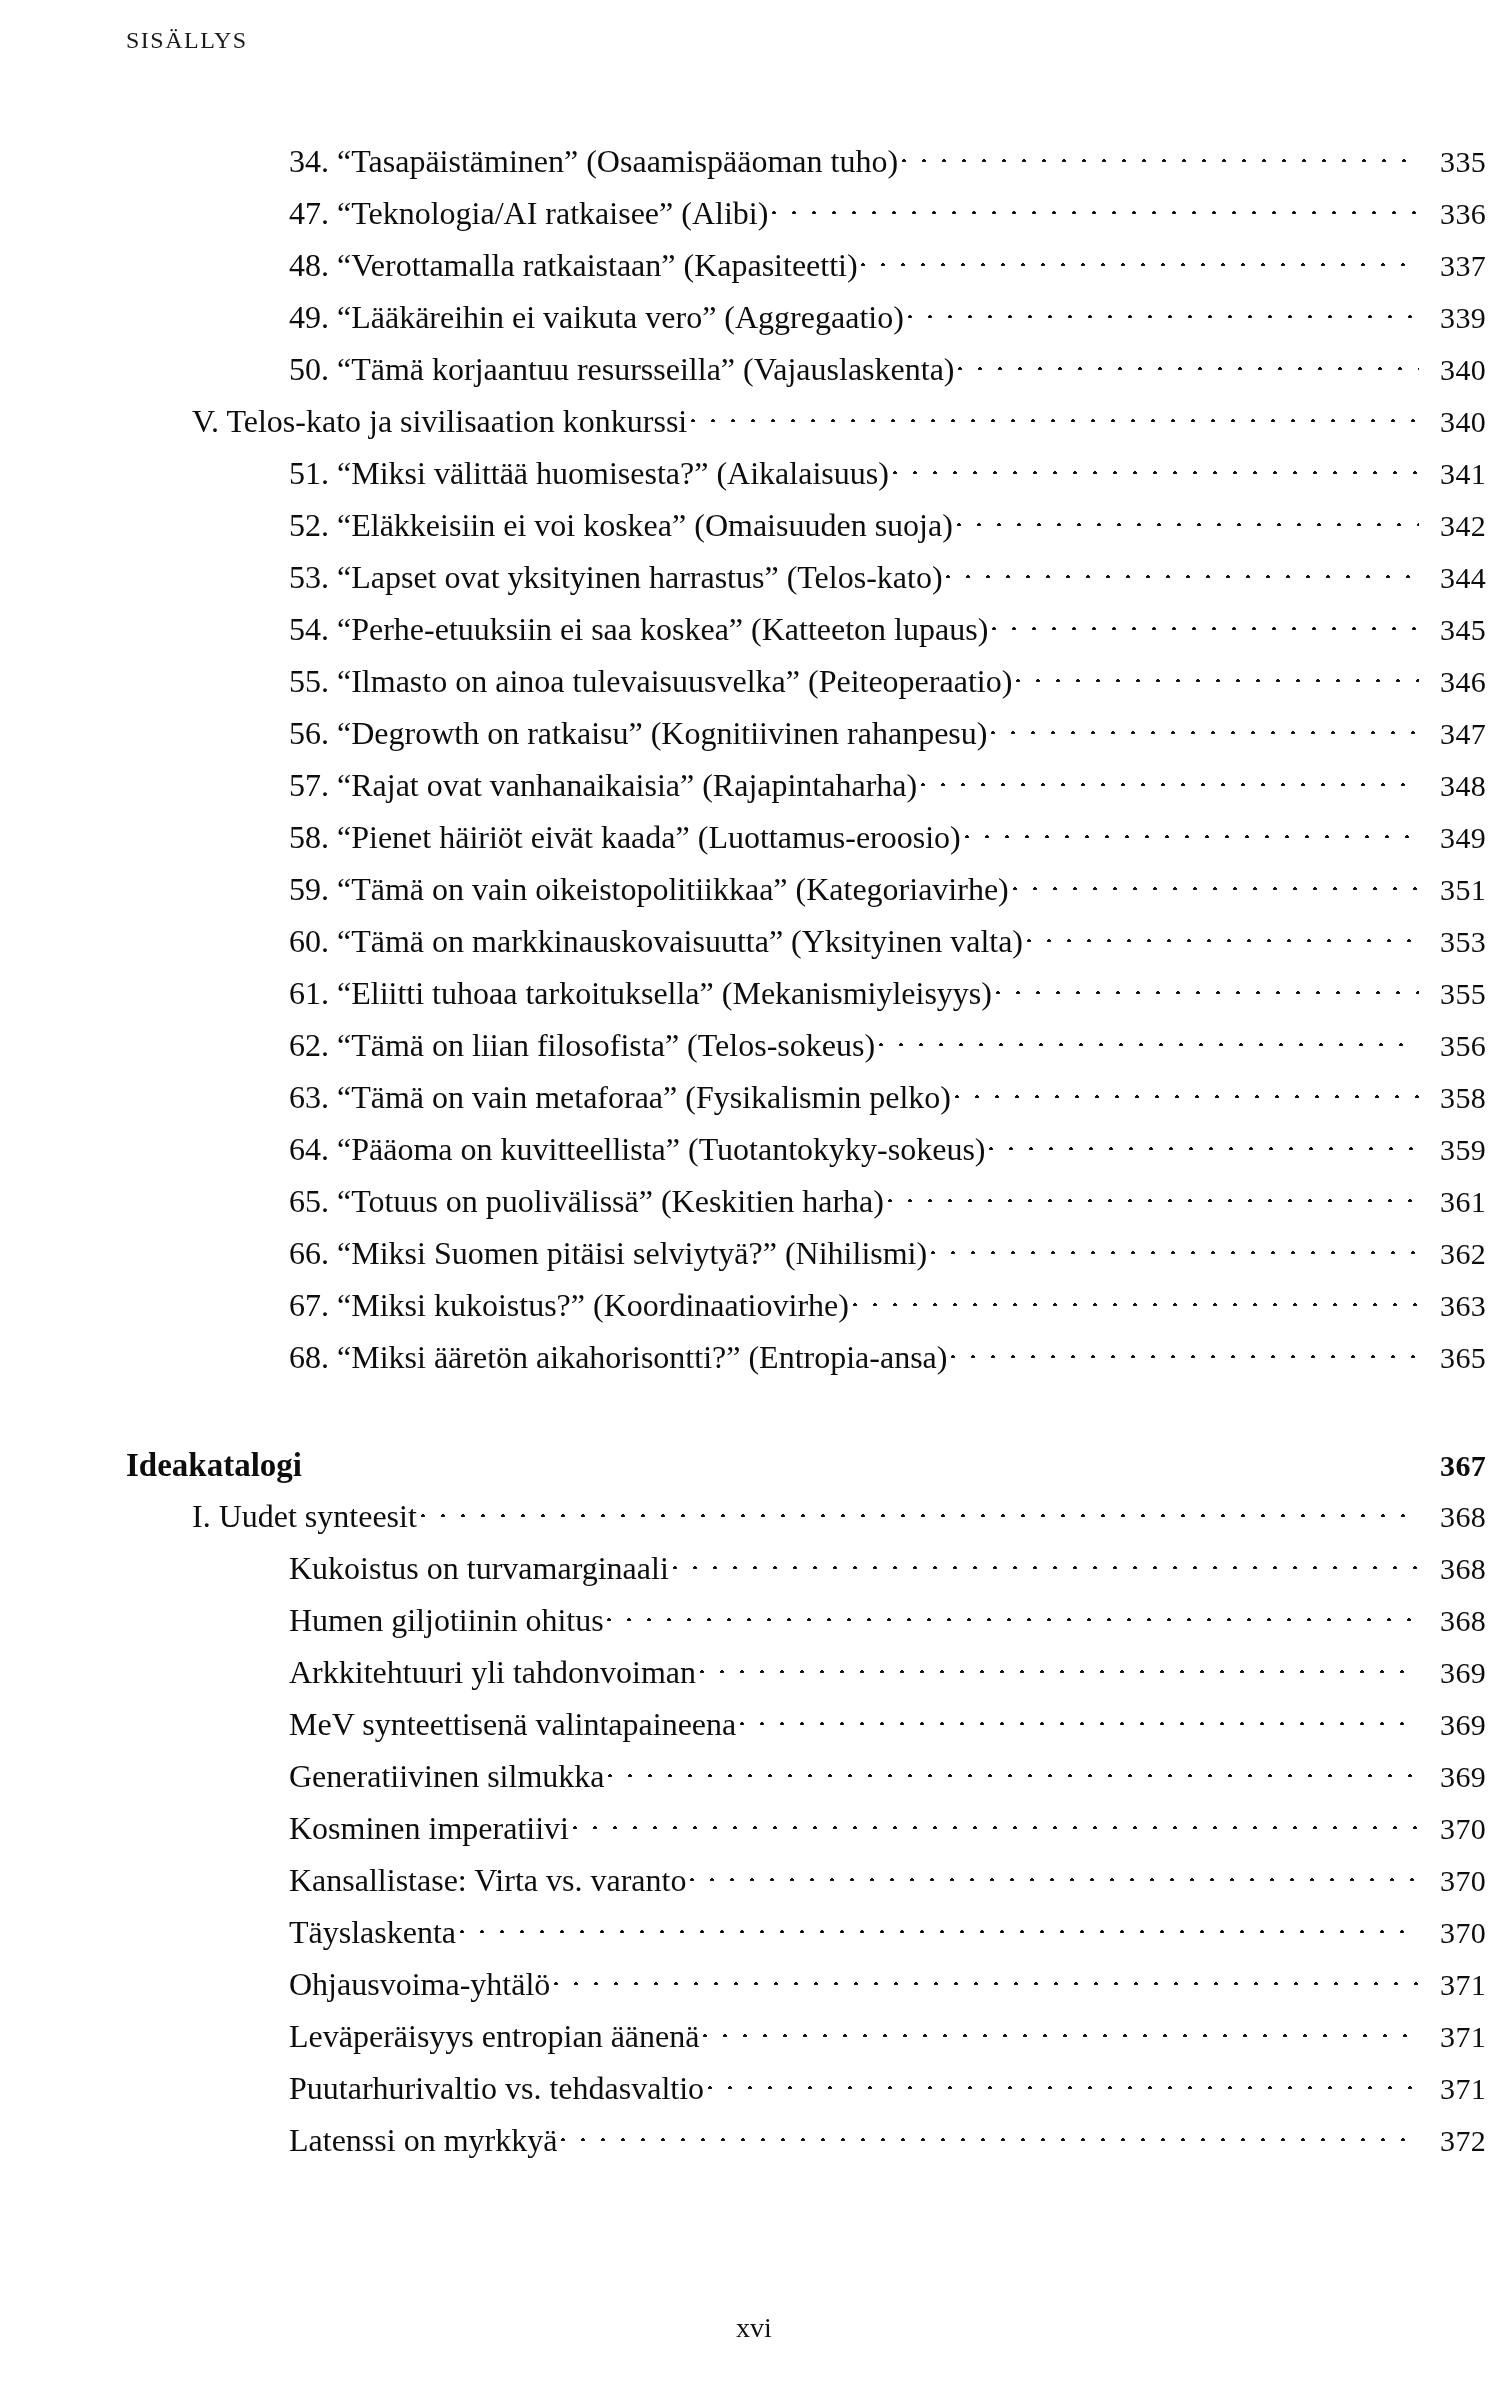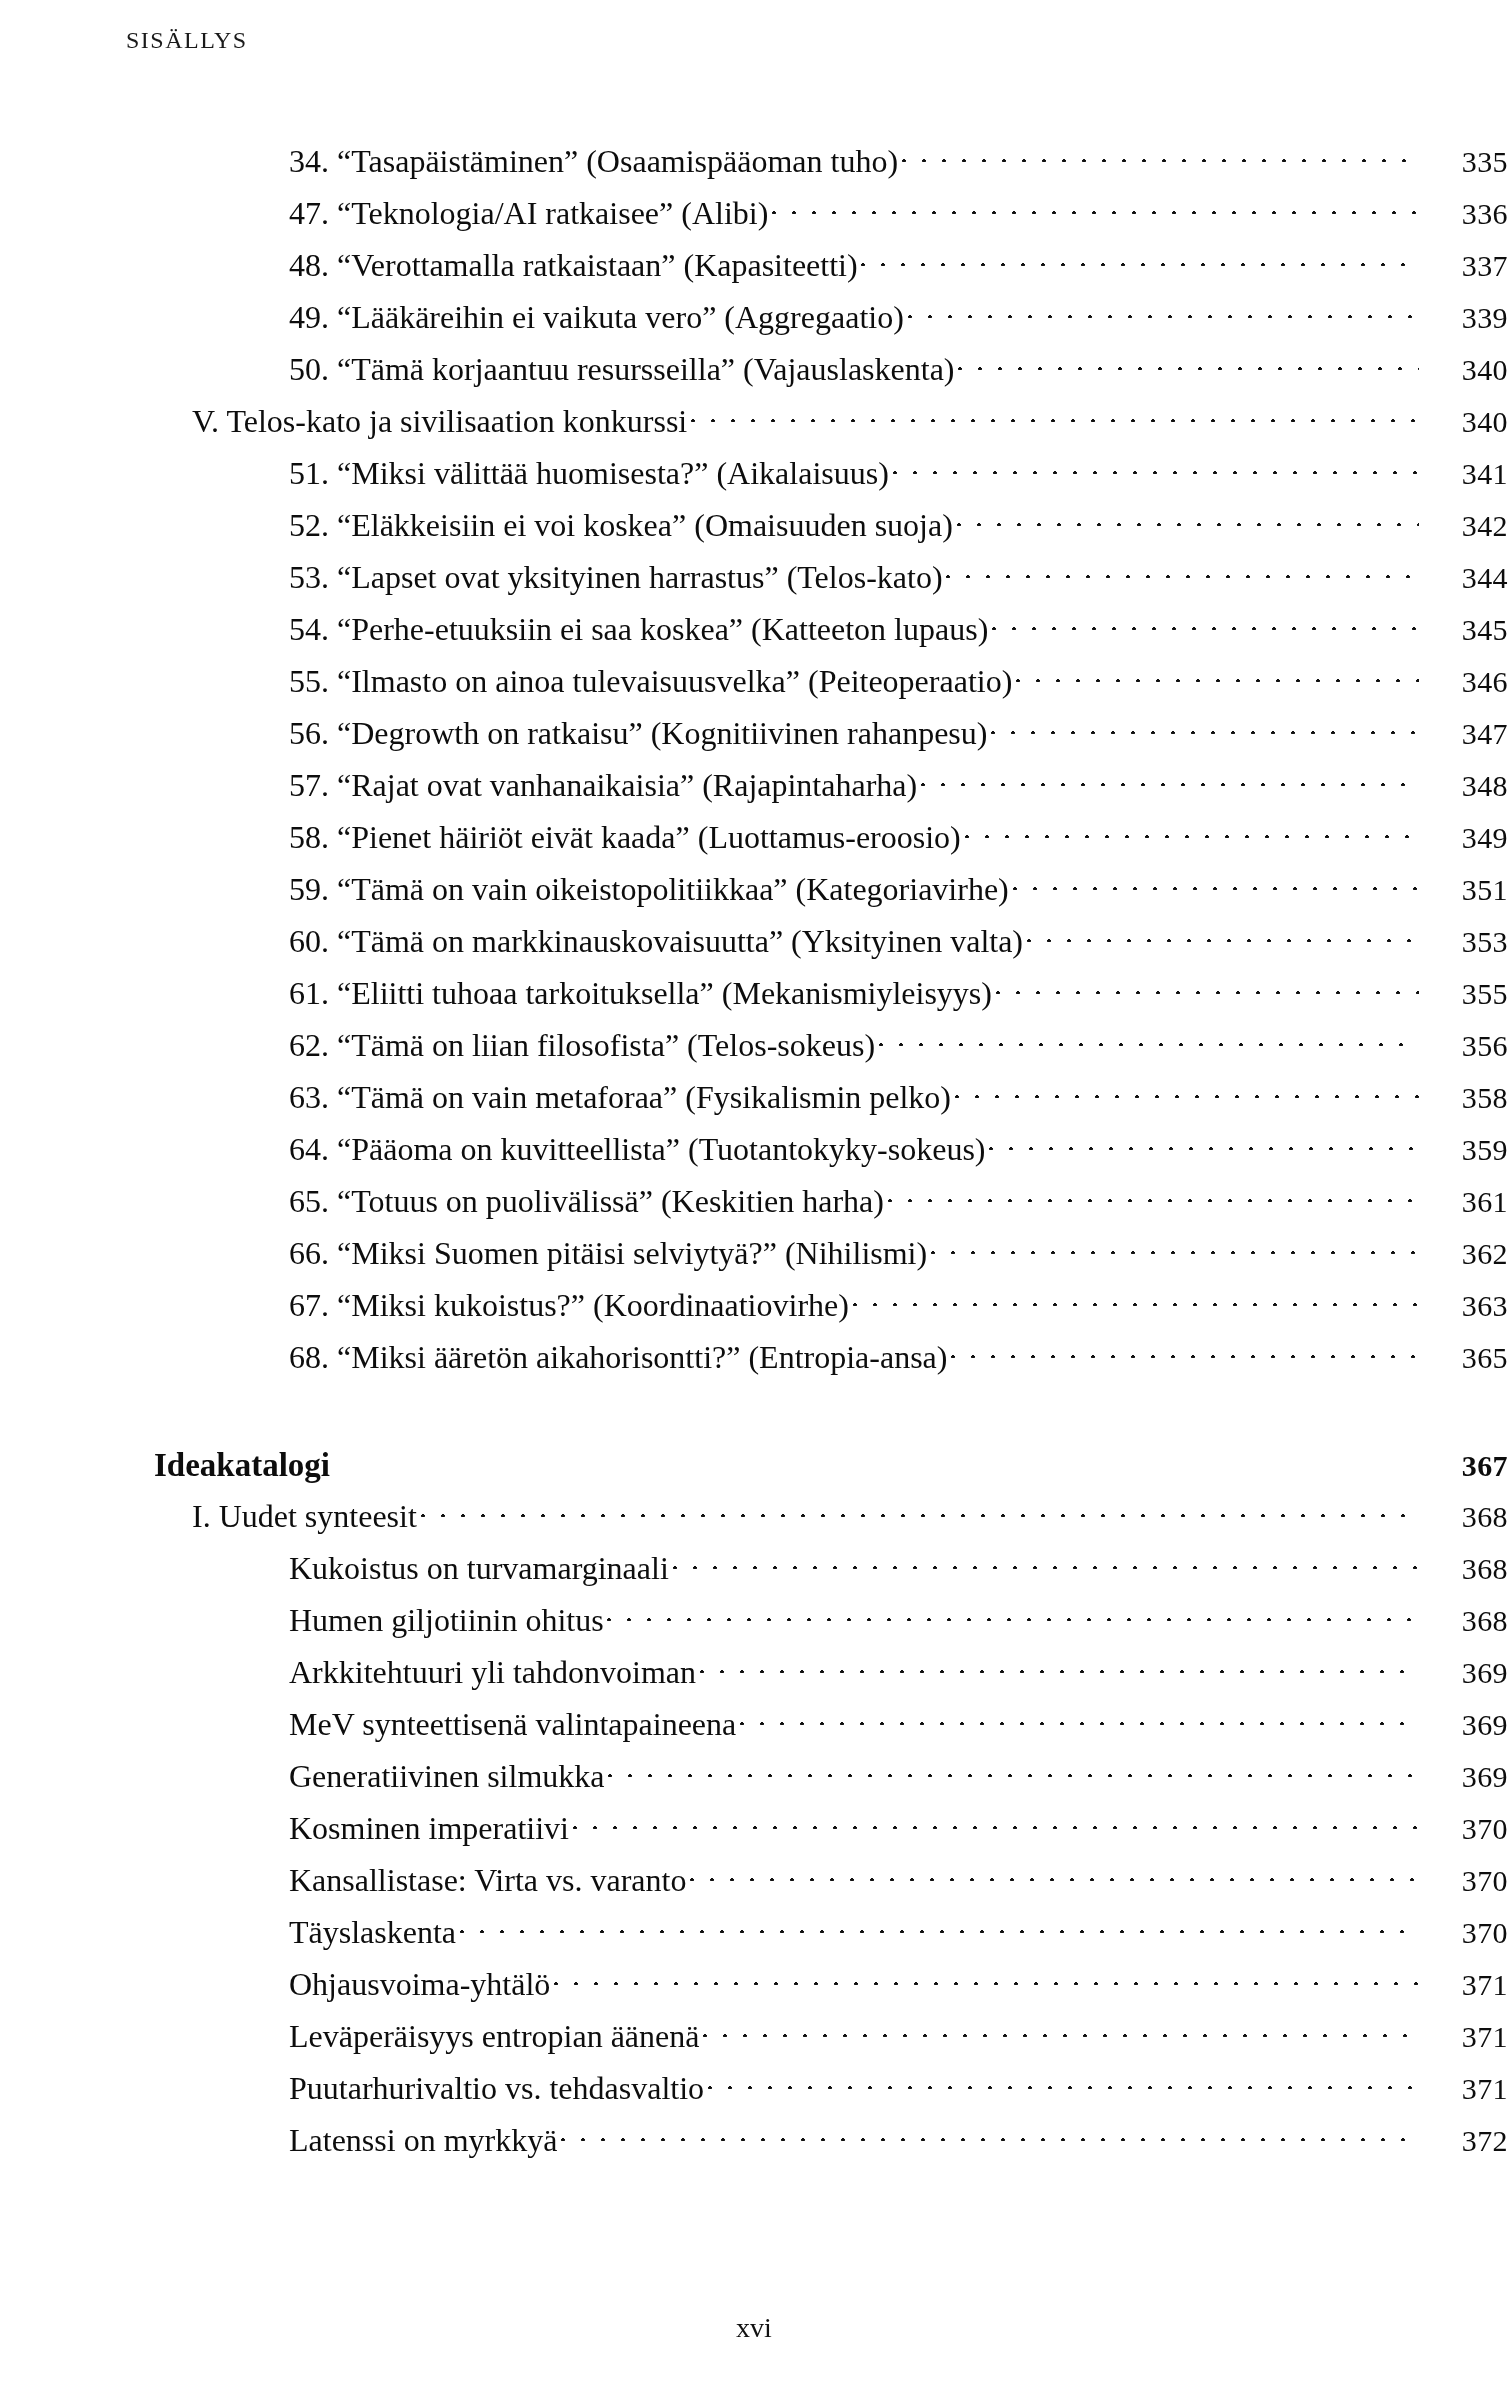--- a/index.html
+++ b/index.html
@@ -39,21 +39,21 @@
   .row {
     display: flex;
     align-items: baseline;
     height: 52px;
     font-size: 32px;
     color: #0d0d0d;
     white-space: nowrap;
   }
 
   
-  .lvl-part   { padding-left: 126px; margin-left: 28px; }
+  .lvl-part   { padding-left: 126px; }
   .lvl-sect   { padding-left: 192px; }
   .lvl-entry  { padding-left: 289px; }
   .lvl-sub    { padding-left: 289px; }
 
   .label {
     flex: 0 0 auto;
   }
 
   
   .leader {
@@ -73,21 +73,21 @@
     height: 3.8px;
     background-image: radial-gradient(circle at 1.9px 1.9px, #111 1.8px, transparent 2px);
     background-size: 20px 3.8px;
     background-repeat: repeat-x;
   }
   .leader.none::before { background-image: none; }
 
   .pageno {
     flex: 0 0 auto;
     width: 68px;
-    text-align: right;
+    text-align: left;
     padding-left: 17px;
     font-size: 30px;
     letter-spacing: 0.4px;
   }
 
   
   .row.part {
     font-weight: bold;
     font-size: 33px;
   }

